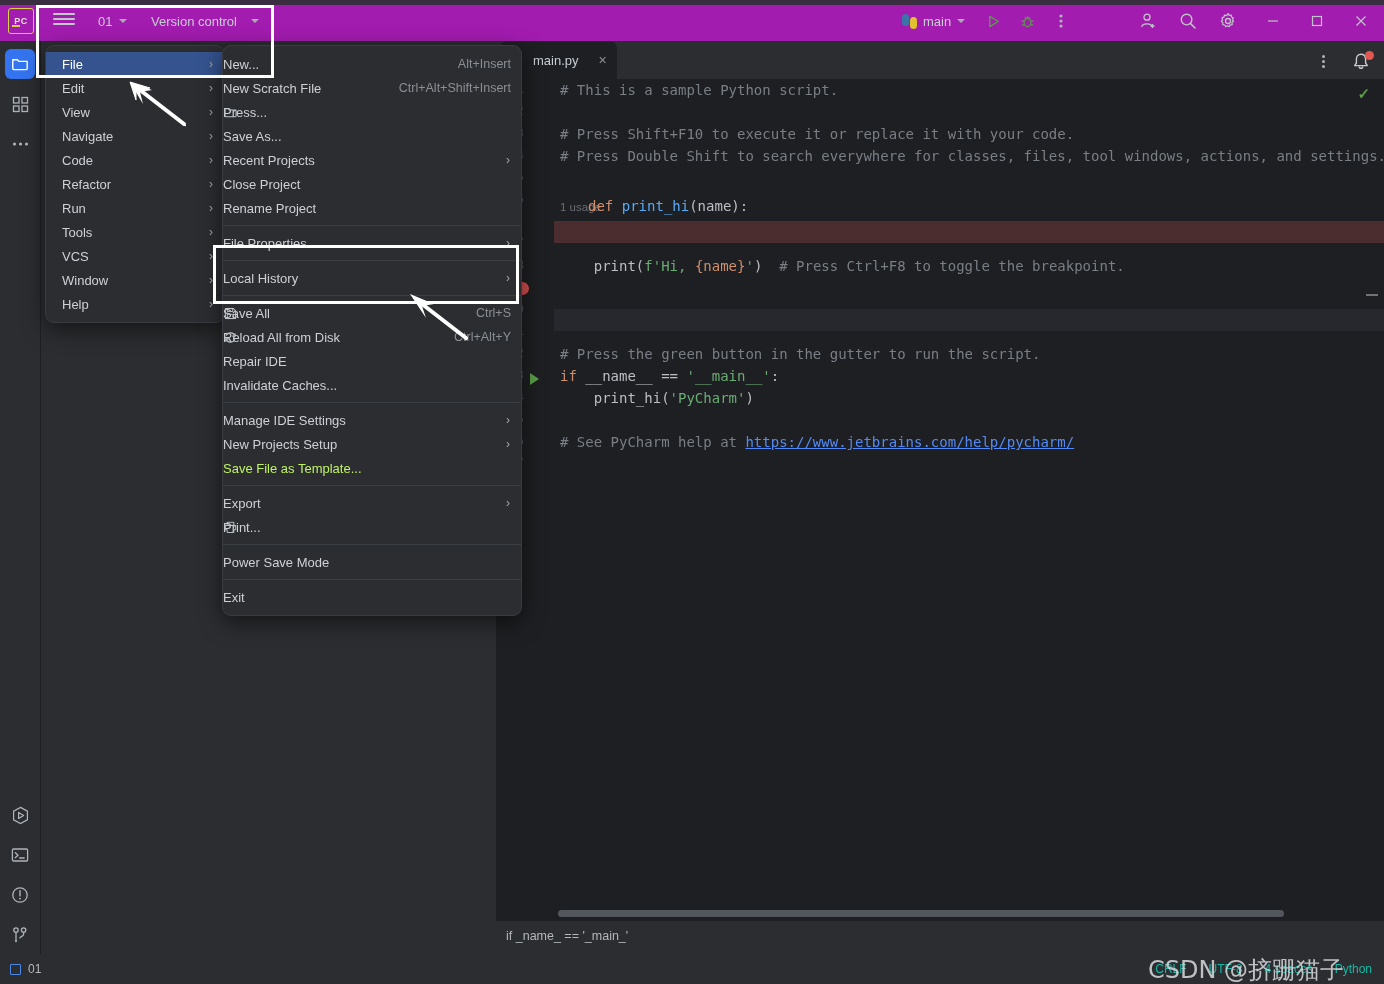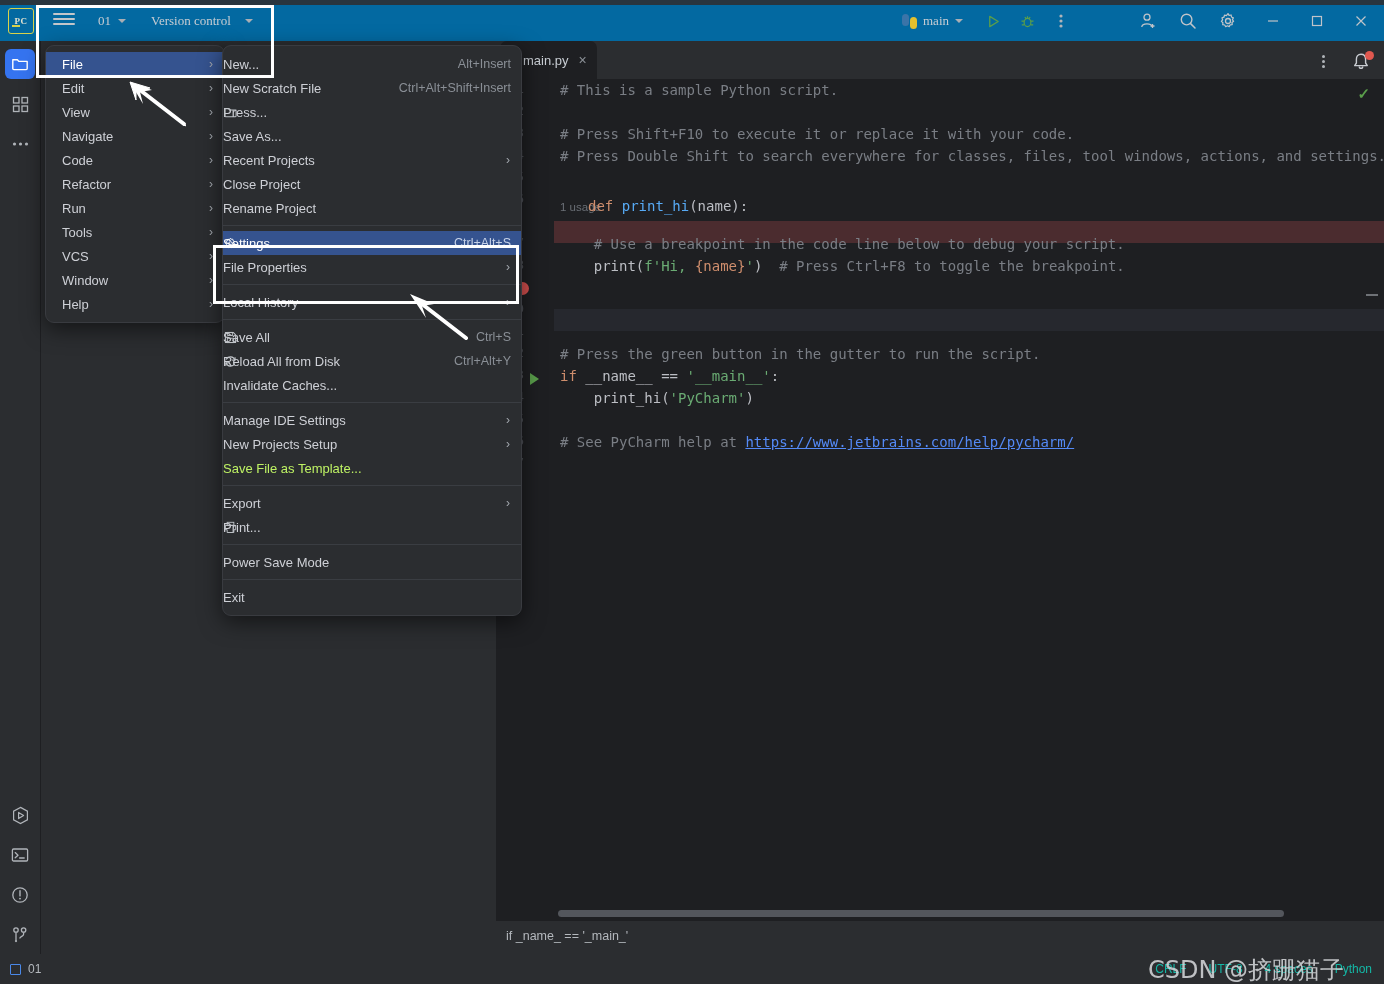--- a/index.html
+++ b/index.html
@@ -5,21 +5,21 @@
   html,body{margin:0;padding:0;background:#1e1f22;}
   body{
     width:1384px;height:984px;position:relative;overflow:hidden;
     font-family:"Liberation Sans",sans-serif;
     color:#c8cdd3;font-size:13px;
     -webkit-font-smoothing:antialiased;
   }
   .app{position:absolute;inset:0;background:#2b2d30;}
 
   
-  .topbar{position:absolute;left:0;top:0;width:1384px;height:41px;background:#0369a1;font-family:Liberation Serif, serif;}
+  .topbar{position:absolute;left:0;top:0;width:1384px;height:41px;background:#a21caf;}
   .noise{position:absolute;left:0;top:0;width:1384px;height:5px;background:#2e3033;opacity:.9;}
   .pc-logo{position:absolute;left:8px;top:8px;width:24px;height:24px;border:1.5px solid #d8d24a;
            border-radius:3px;display:flex;align-items:center;justify-content:center;
            font-size:9px;font-weight:bold;color:#e3e3d0;line-height:1;letter-spacing:.5px;}
   .pc-logo span{display:block;}
   .pc-under{position:absolute;left:12px;top:25px;width:8px;height:2px;background:#d8d24a;}
   .burger{position:absolute;left:53px;top:10px;width:22px;height:20px;cursor:pointer;}
   .burger i{display:block;height:2px;background:#c3c6ca;margin:3px 0;border-radius:1px;}
   .proj-sel{position:absolute;left:93px;top:10px;height:22px;display:flex;align-items:center;
             gap:7px;padding:0 5px;cursor:pointer;}
@@ -42,21 +42,21 @@
   
   .rail{position:absolute;left:0;top:41px;width:40px;bottom:30px;background:#2b2d30;
         border-right:1px solid #1e1f22;}
   .rbtn{position:absolute;left:5px;width:30px;height:30px;display:flex;align-items:center;
         justify-content:center;border-radius:6px;cursor:pointer;}
   .rbtn.active{background:#3574f0;}
 
   
   .editor-wrap{position:absolute;left:496px;top:41px;right:0;bottom:63px;background:#1e1f22;}
   .tabstrip{position:absolute;left:0;top:0;right:0;height:38px;background:#2b2d30;}
-  .tab{position:absolute;left:4px;top:0;height:38px;display:flex;align-items:center;gap:4px;
+  .tab{position:absolute;left:4px;top:0;height:38px;display:flex;align-items:center;gap:14px;
        padding:0 10px 0 12px;background:#1e1f22;border-top-left-radius:7px;border-top-right-radius:7px;
        cursor:pointer;}
   .tabdot{width:7px;height:9px;background:#e0b33c;border-radius:1px;}
   .tabx{color:#8b9096;font-size:14px;margin-left:6px;cursor:pointer;line-height:1;}
   .tabmore{position:absolute;right:52px;top:11px;width:18px;height:18px;cursor:pointer;
            display:flex;flex-direction:column;align-items:center;justify-content:center;gap:2px;}
   .tabmore i{width:3px;height:3px;border-radius:50%;background:#b0b4b9;display:block;}
   .bellwrap{position:absolute;right:6px;top:8px;width:30px;height:26px;cursor:pointer;}
   .belldot{position:absolute;right:4px;top:2px;width:9px;height:9px;border-radius:50%;background:#e0584f;}
 
@@ -303,21 +303,20 @@
         <div class="gline" style="top:354px;">16</div>
         <div class="gline" style="top:376px;">17</div>
       </div>
 
       <div class="codebody">
         <div class="cl cmt" style="top:0px;"># This is a sample Python script.</div>
         <div class="cl cmt" style="top:44px;"># Press Shift+F10 to execute it or replace it with your code.</div>
         <div class="cl cmt" style="top:66px;"># Press Double Shift to search everywhere for classes, files, tool windows, actions, and settings.</div>
         <div class="usage" style="top:122px;">1 usage</div>
         <div class="cl" style="top:116px;margin-left:28px;"><span class="k">def</span> <span class="fn">print_hi</span><span class="plain">(name):</span></div>
-        <div class="cl cmt" style="top:154px;">    # Use a breakpoint in the code line below to debug your script.</div>
         <div class="cl" style="top:176px;"><span class="plain">    print(</span><span class="fstr">f'Hi, </span><span class="fexp">{name}</span><span class="fstr">'</span><span class="plain">)</span><span class="cmt">  # Press Ctrl+F8 to toggle the breakpoint.</span></div>
         <div class="cl cmt" style="top:264px;"># Press the green button in the gutter to run the script.</div>
         <div class="cl" style="top:286px;"><span class="k">if</span> <span class="plain">__name__ ==</span> <span class="str">'__main__'</span><span class="plain">:</span></div>
         <div class="cl" style="top:308px;"><span class="plain">    print_hi(</span><span class="str">'PyCharm'</span><span class="plain">)</span></div>
         <div class="cl cmt" style="top:352px;"># See PyCharm help at <span class="lnk">https://www.jetbrains.com/help/pycharm/</span></div>
       </div>
 
       <div class="checkok">✓</div>
       <div class="vscroll-mark"></div>
       <div class="hscroll"></div>
@@ -413,30 +412,20 @@
       <span class="lbl">Recent Projects</span>
       <span class="arrow">›</span>
     </div>
     <div class="mi">
       <span class="lbl">Close Project</span>
     </div>
     <div class="mi">
       <span class="lbl">Rename Project</span>
     </div>
     <div class="msep"></div>
-    <div class="mi sel">
-      <span class="ic">
-        <svg width="13" height="13" viewBox="0 0 16 16">
-            <circle cx="8" cy="8" r="2.2" fill="none" stroke="#ffffff" stroke-width="1.15"></circle>
-            <path d="M8 1.4 L9 2.9 L10.8 2.7 L11.1 4.5 L12.7 5.3 L11.9 6.9 L13 8.3 L11.6 9.5 L11.7 11.3 L9.9 11.4 L9 13 L7.4 12.3 L5.9 13.1 L5 11.6 L3.2 11.3 L3.4 9.5 L2.1 8.3 L3.2 6.9 L2.6 5.2 L4.3 4.6 L4.9 2.8 L6.6 3.2 Z" fill="none" stroke="#ffffff" stroke-width="1.1" stroke-linejoin="round"></path>
-          </svg>
-      </span>
-      <span class="lbl">Settings...</span>
-      <span class="sc">Ctrl+Alt+S</span>
-    </div>
     <div class="mi">
       <span class="lbl">File Properties</span>
       <span class="arrow">›</span>
     </div>
     <div class="msep"></div>
     <div class="mi">
       <span class="lbl">Local History</span>
       <span class="arrow">›</span>
     </div>
     <div class="msep"></div>
@@ -456,20 +445,23 @@
         <svg width="13" height="13" viewBox="0 0 14 14">
             <path d="M11.6 5.4 A5 5 0 0 0 2.6 4.4" fill="none" stroke="#bfc3c8" stroke-width="1.2" stroke-linecap="round"></path>
             <path d="M2.4 8.6 A5 5 0 0 0 11.4 9.6" fill="none" stroke="#bfc3c8" stroke-width="1.2" stroke-linecap="round"></path>
             <path d="M11.9 2.4 V5.5 H8.8 M2.1 11.6 V8.5 H5.2" fill="none" stroke="#bfc3c8" stroke-width="1.2" stroke-linejoin="round"></path>
           </svg>
       </span>
       <span class="lbl">Reload All from Disk</span>
       <span class="sc">Ctrl+Alt+Y</span>
     </div>
     <div class="mi">
+      <span class="lbl">Repair IDE</span>
+    </div>
+    <div class="mi">
       <span class="lbl">Invalidate Caches...</span>
     </div>
     <div class="msep"></div>
     <div class="mi">
       <span class="lbl">Manage IDE Settings</span>
       <span class="arrow">›</span>
     </div>
     <div class="mi">
       <span class="lbl">New Projects Setup</span>
       <span class="arrow">›</span>

